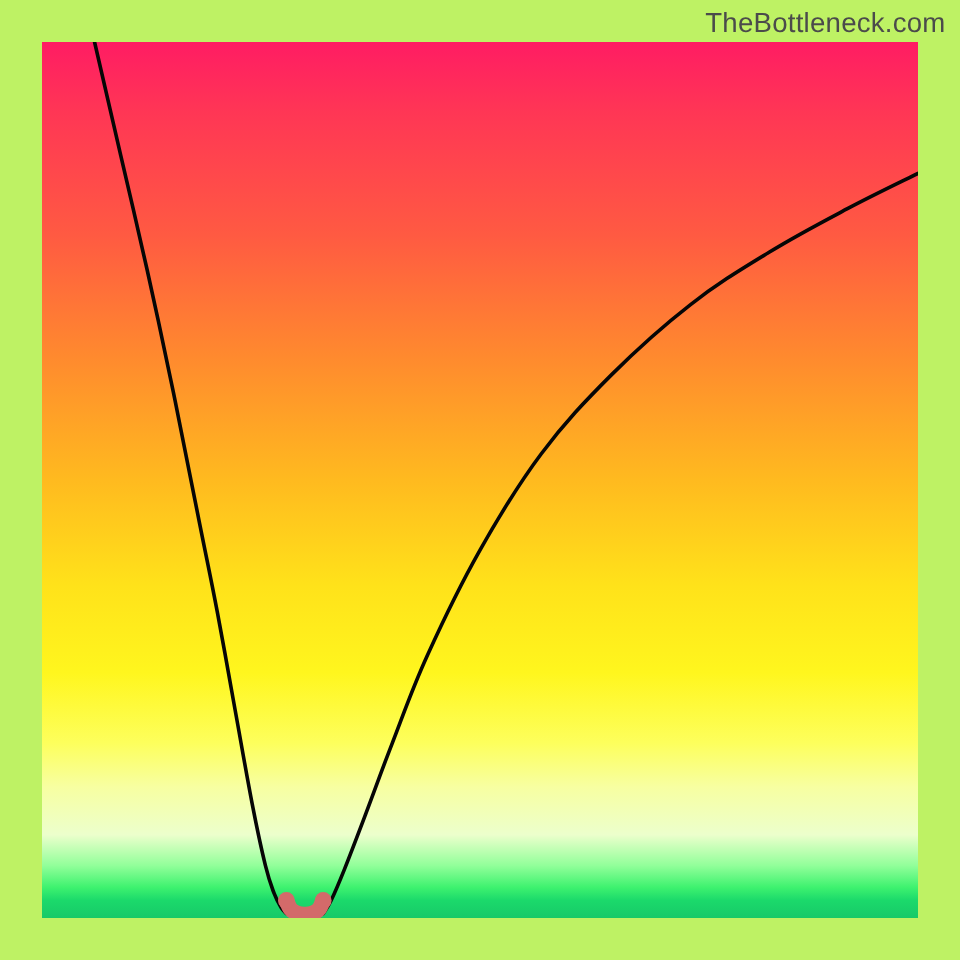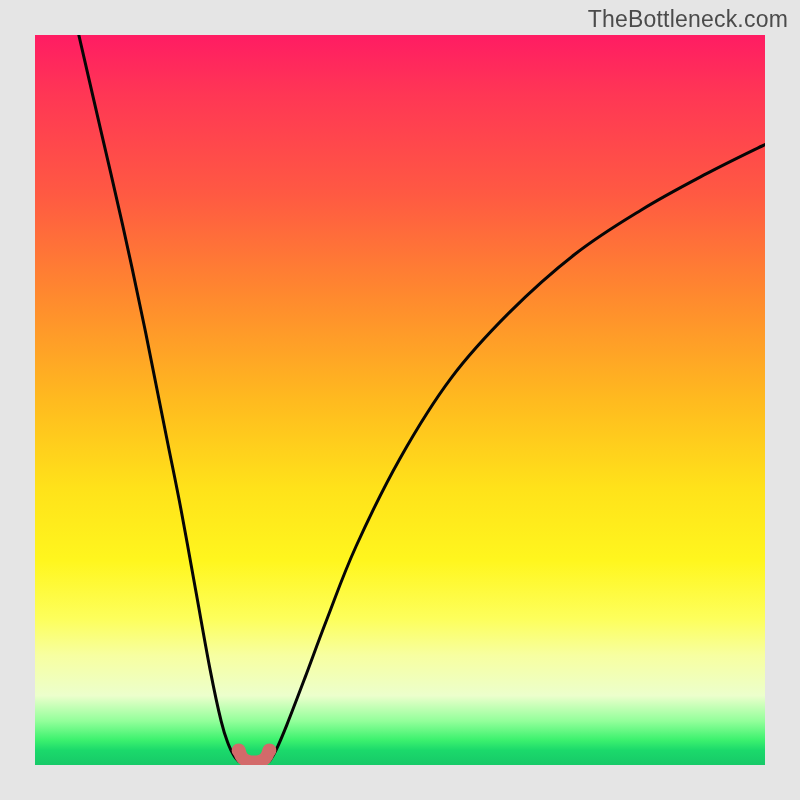--- a/index.html
+++ b/index.html
@@ -8,21 +8,21 @@
     width: 800px;
     height: 800px;
     overflow: hidden;
     background: #000;
     font-family: Arial, Helvetica, sans-serif;
   }
   .outer {
     position: relative;
     width: 800px;
     height: 800px;
-    background: #e5e5e5;
+    background: #bef264;
   }
   .plot-wrap {
     position: absolute;
     left: 35px;
     top: 35px;
     width: 730px;
     height: 730px;
     overflow: hidden;
   }
   .grad-bg {

